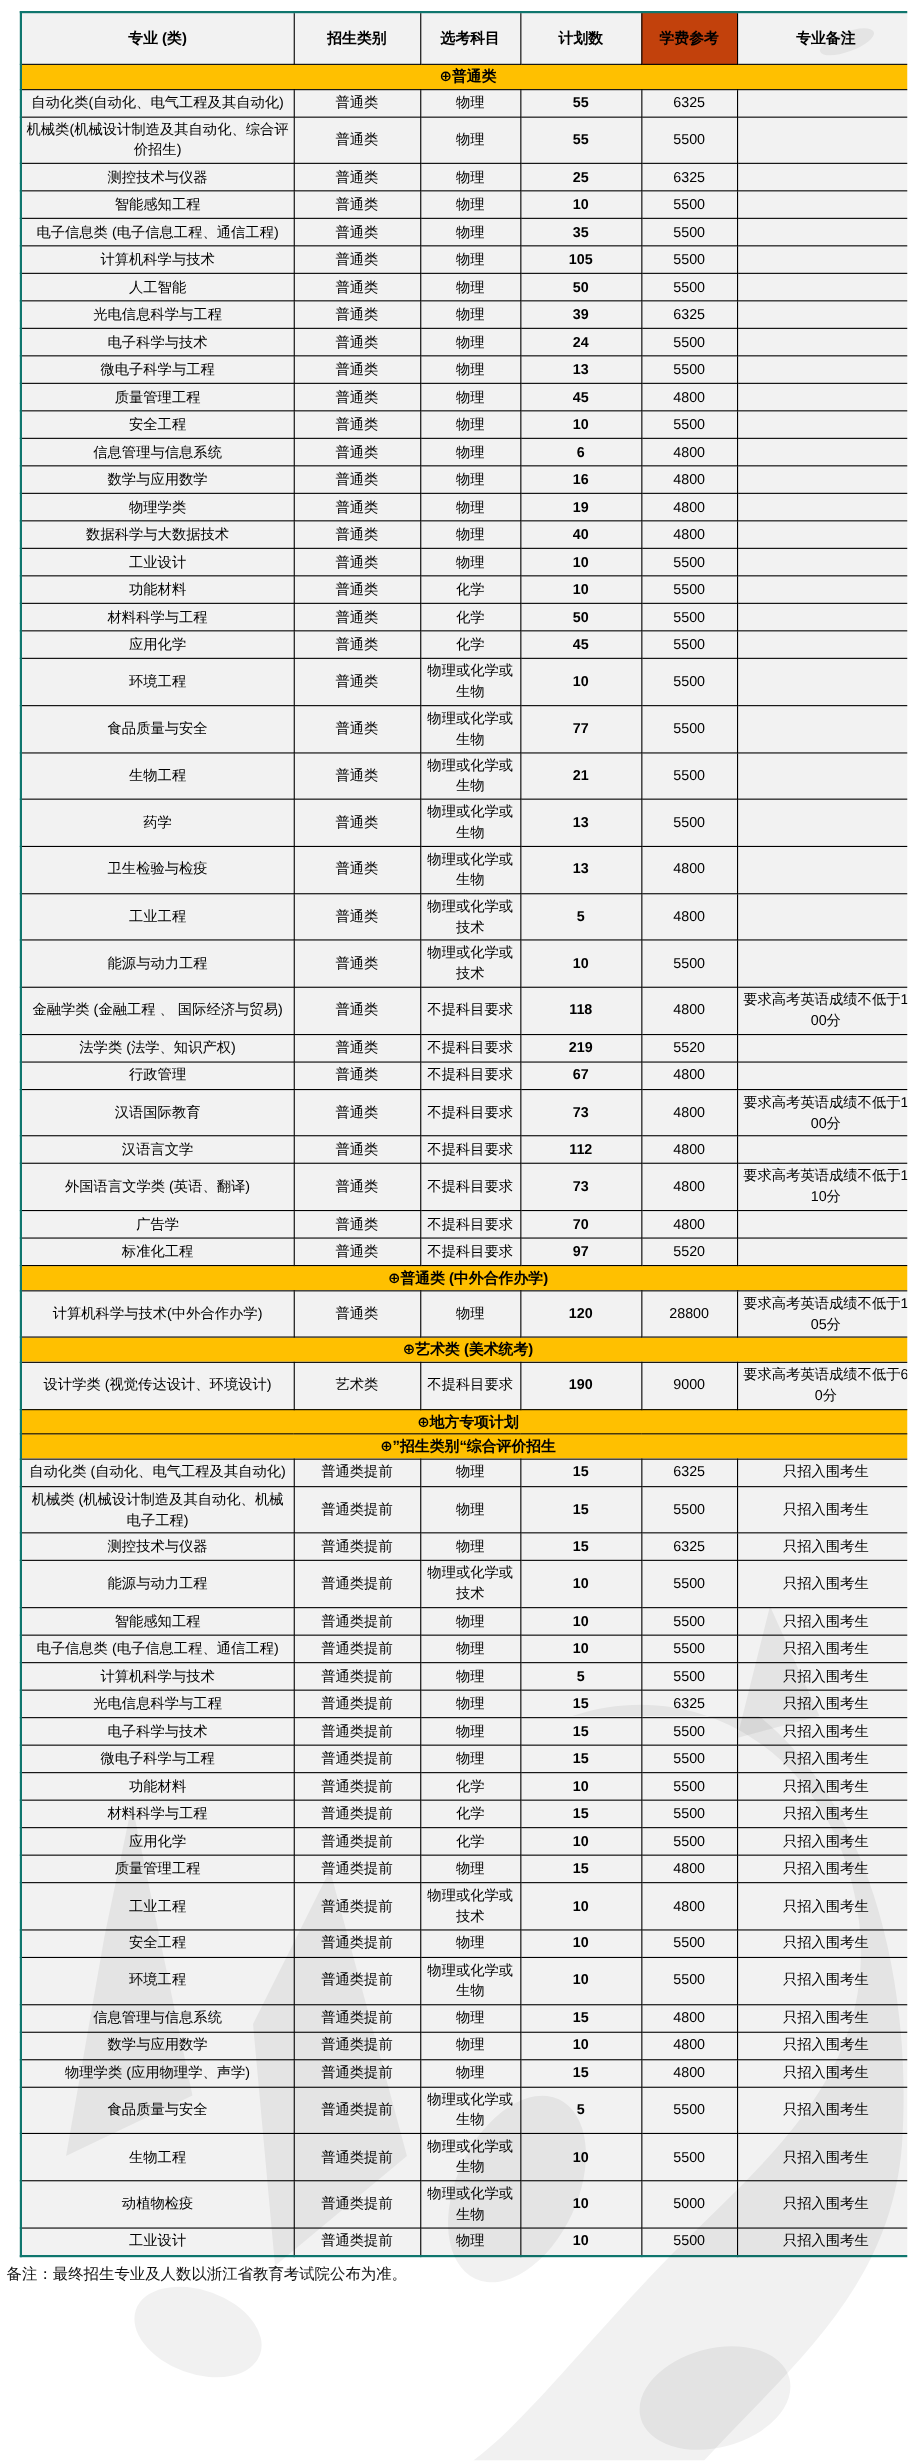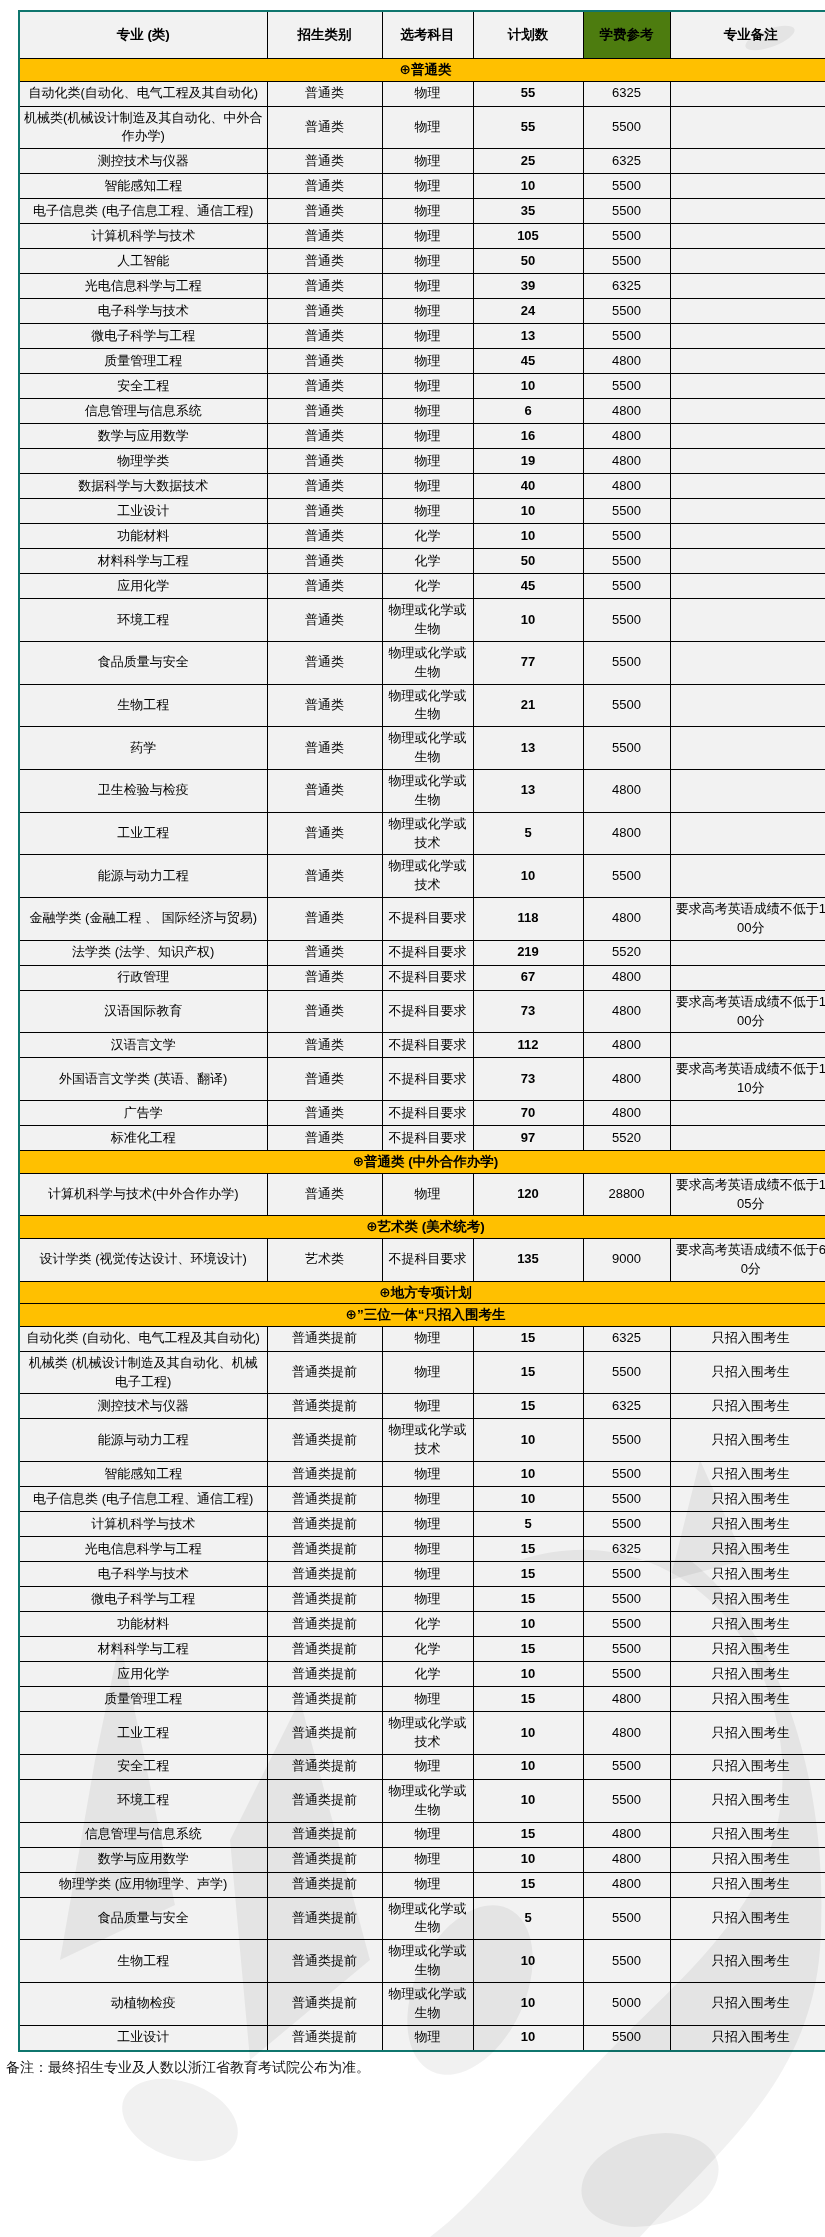--- a/index.html
+++ b/index.html
@@ -40,21 +40,21 @@
     font-size: 13px;
     line-height: 1.45;
     word-break: break-all;
   }
   .plan-table thead th {
     height: 42px;
     font-weight: bold;
     font-size: 13.5px;
   }
   .plan-table thead th.fee-white {
-    background: #4d7c0f;
+    background: #c2410c;
   }
   .plan-table tr.section-row td {
     background: #ffc000;
     font-weight: bold;
     height: 16px;
     padding: 1px 3px;
     font-size: 13.5px;
   }
   .plan-table tr.section-row td span {
     display: inline;
@@ -119,21 +119,21 @@
         </tr>
         <tr>
           <td class="major">自动化类(自动化、电气工程及其自动化)</td>
           <td class="category">普通类</td>
           <td class="subjects">物理</td>
           <td class="plan">55</td>
           <td class="fee">6325</td>
           <td class="note"></td>
         </tr>
         <tr>
-          <td class="major">机械类(机械设计制造及其自动化、中外合作办学)</td>
+          <td class="major">机械类(机械设计制造及其自动化、综合评价招生)</td>
           <td class="category">普通类</td>
           <td class="subjects">物理</td>
           <td class="plan">55</td>
           <td class="fee">5500</td>
           <td class="note"></td>
         </tr>
         <tr>
           <td class="major">测控技术与仪器</td>
           <td class="category">普通类</td>
           <td class="subjects">物理</td>
@@ -408,29 +408,29 @@
           <td class="fee">28800</td>
           <td class="note">要求高考英语成绩不低于105分</td>
         </tr>
         <tr class="section-row">
           <td colspan="6"><span>⊕</span><span>艺术类 (美术统考)</span></td>
         </tr>
         <tr>
           <td class="major">设计学类 (视觉传达设计、环境设计)</td>
           <td class="category">艺术类</td>
           <td class="subjects">不提科目要求</td>
-          <td class="plan">135</td>
+          <td class="plan">190</td>
           <td class="fee">9000</td>
           <td class="note">要求高考英语成绩不低于60分</td>
         </tr>
         <tr class="section-row">
           <td colspan="6"><span>⊕</span><span>地方专项计划</span></td>
         </tr>
         <tr class="section-row">
-          <td colspan="6"><span>⊕</span><span>”三位一体“只招入围考生</span></td>
+          <td colspan="6"><span>⊕</span><span>”招生类别“综合评价招生</span></td>
         </tr>
         <tr>
           <td class="major">自动化类 (自动化、电气工程及其自动化)</td>
           <td class="category">普通类提前</td>
           <td class="subjects">物理</td>
           <td class="plan">15</td>
           <td class="fee">6325</td>
           <td class="note">只招入围考生</td>
         </tr>
         <tr>

